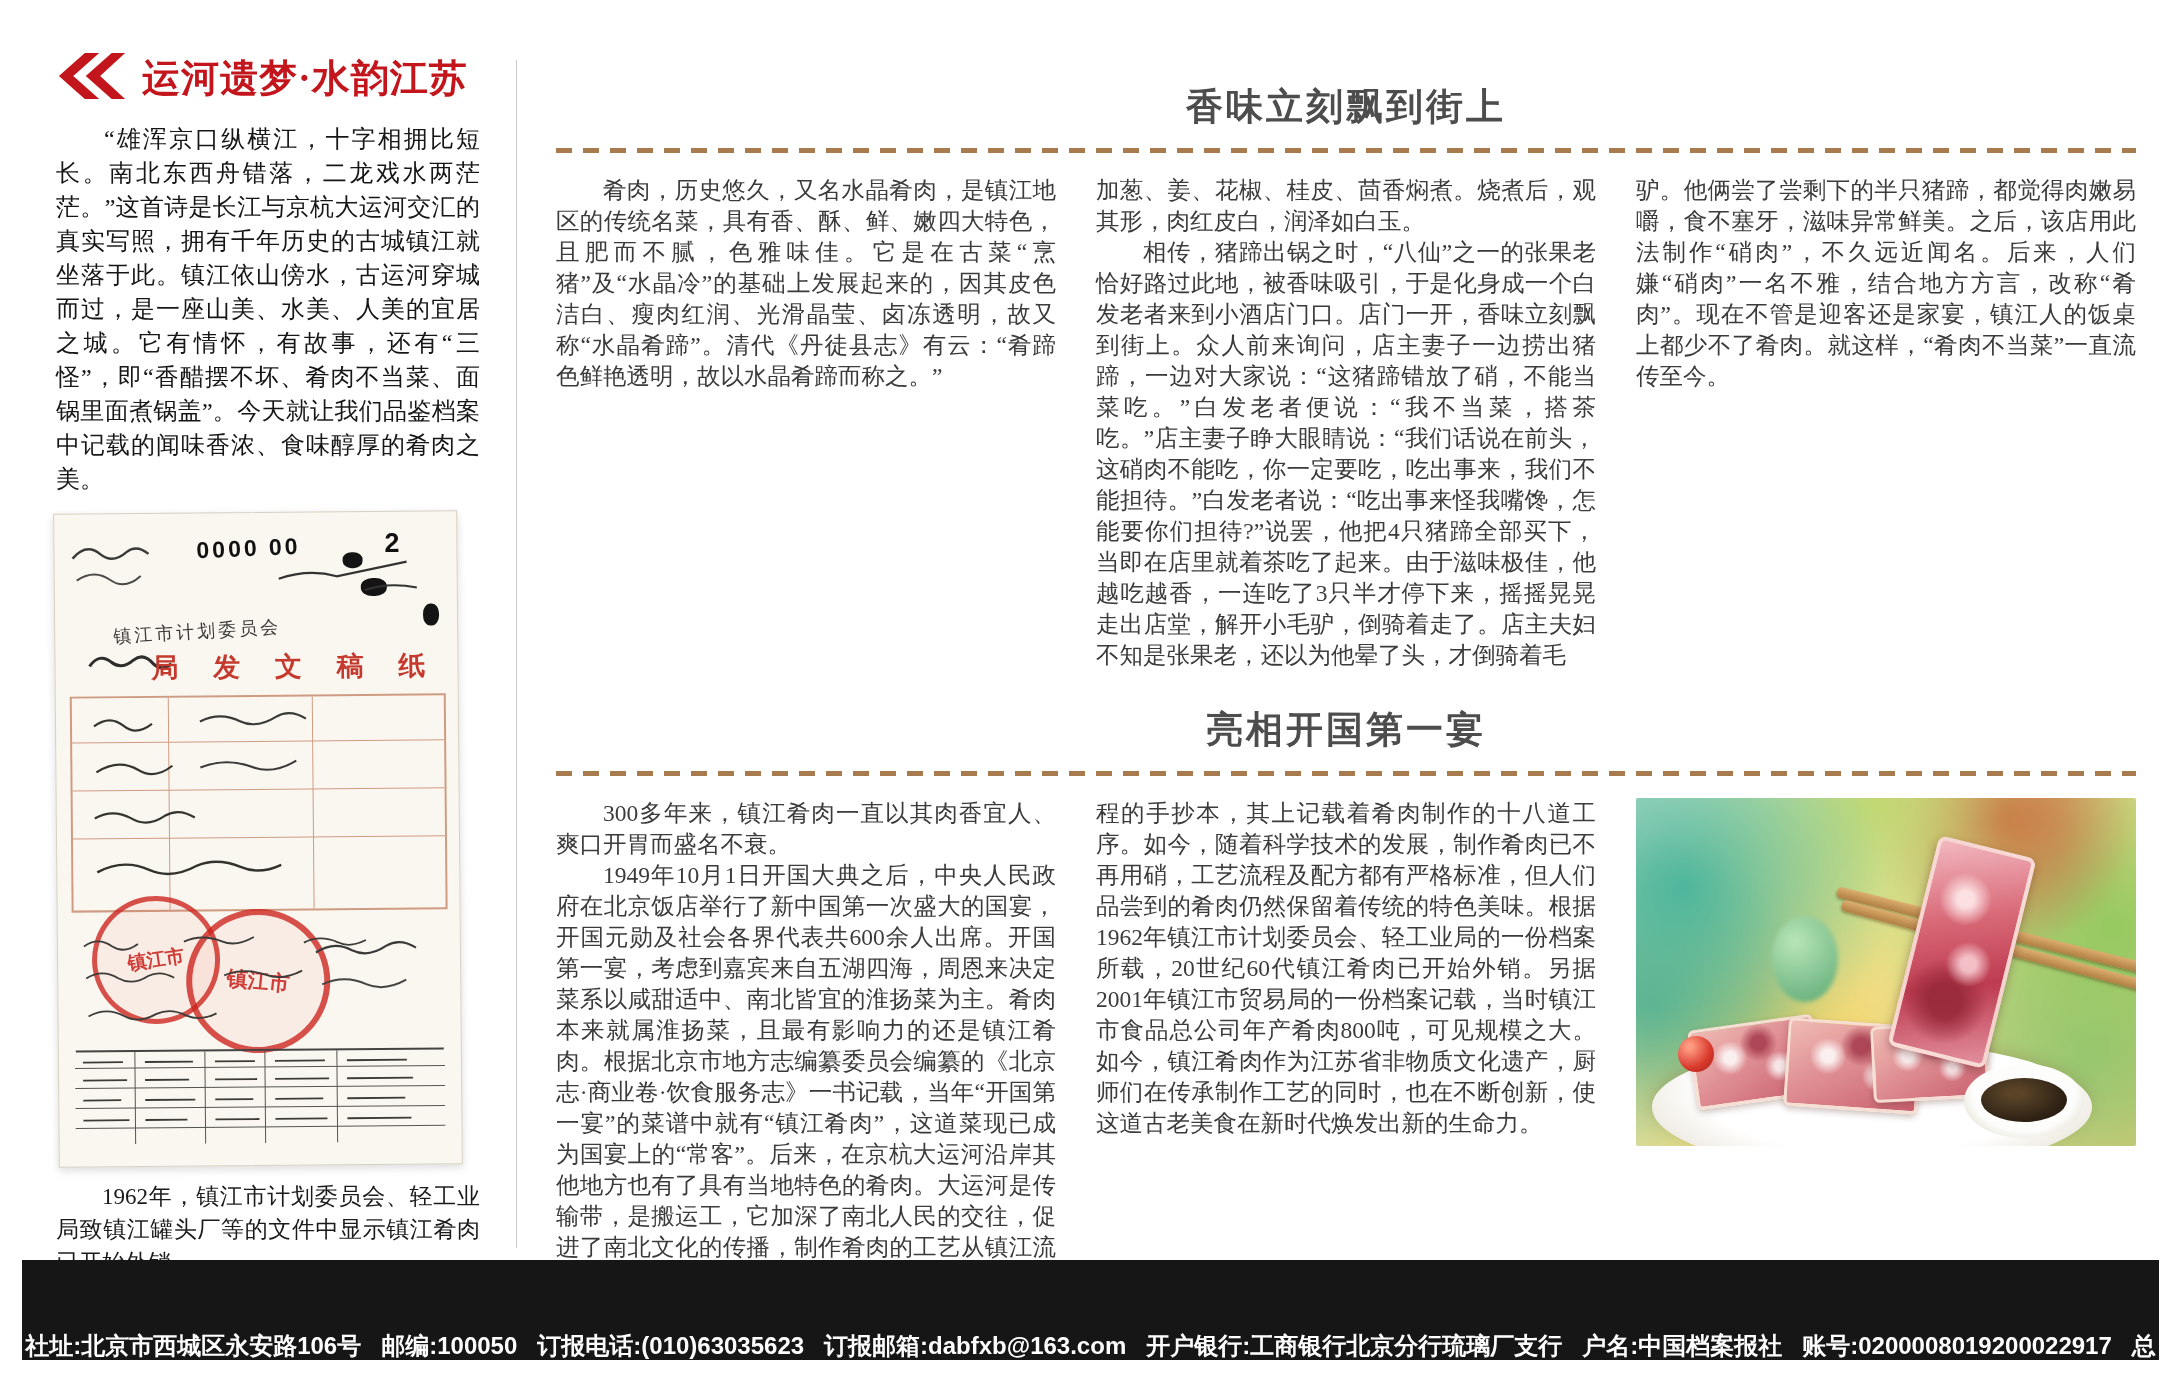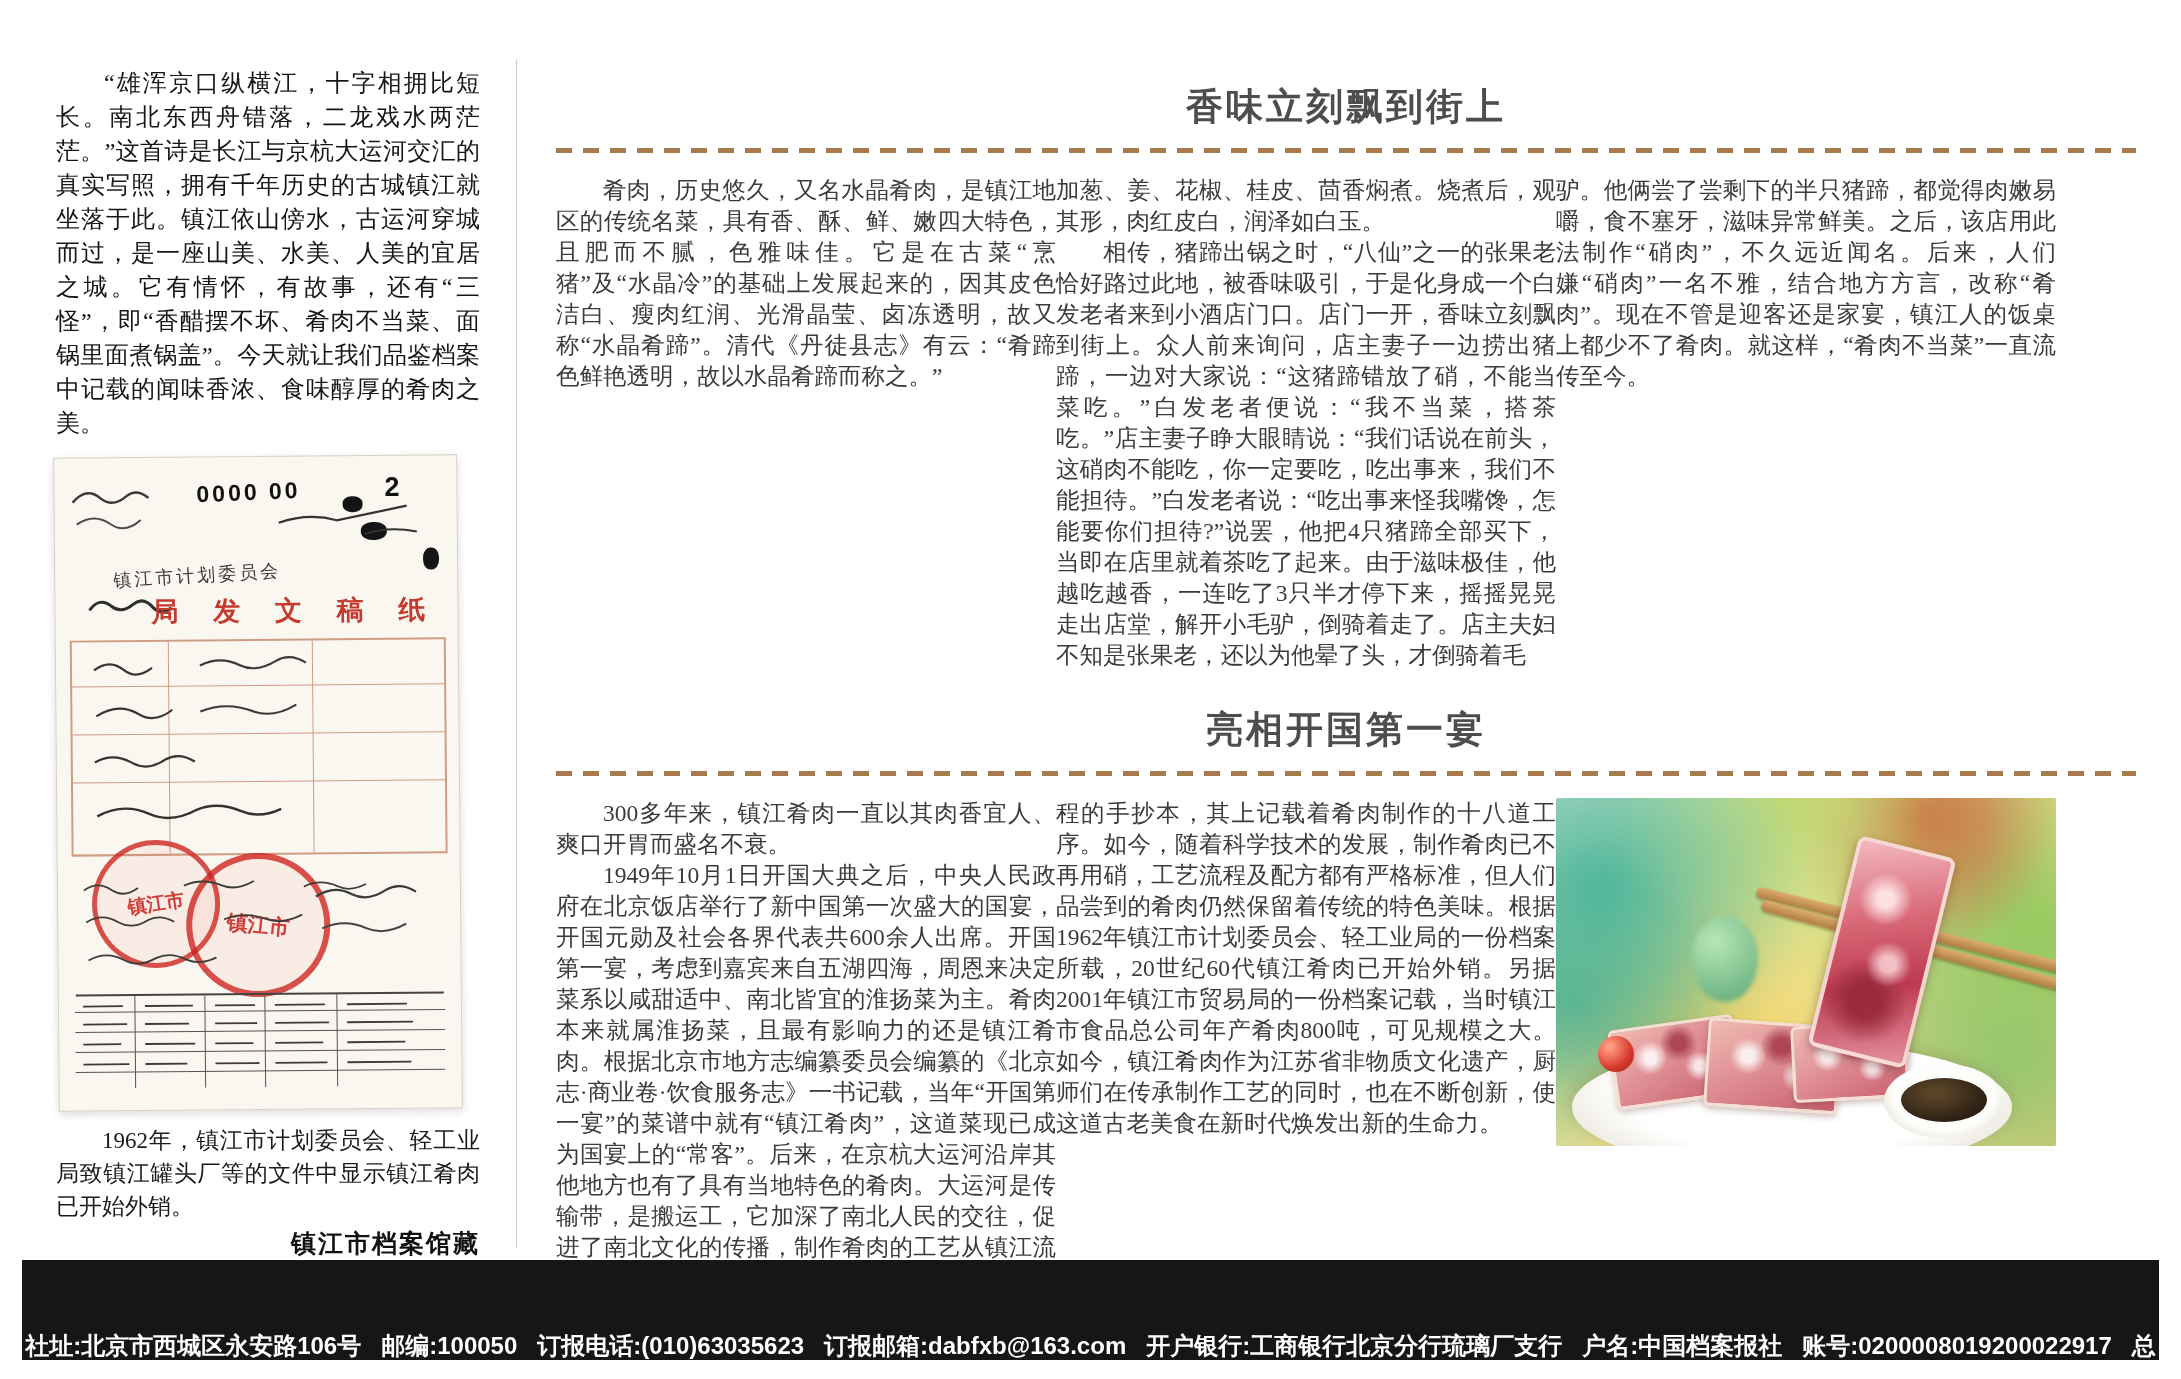--- a/index.html
+++ b/index.html
@@ -44,21 +44,21 @@
   .title-block svg{position:absolute;left:0;top:0;}
   .article-title{position:relative;z-index:1;margin-top:30px;text-align:center;
       font-family:"DejaVu Sans","Liberation Sans",sans-serif;font-weight:800;
       font-size:76px;color:#9d6220;letter-spacing:6px;white-space:nowrap;}
   .byline{margin-top:14px;text-align:center;font-size:25px;color:#464646;letter-spacing:5px;}
 
   .sec-heading{margin-top:34px;text-align:center;font-family:"Liberation Sans","DejaVu Sans",sans-serif;
       font-weight:700;font-size:37px;color:#4d4d4d;letter-spacing:3px;}
   .rule{margin-top:16px;height:5px;background:repeating-linear-gradient(90deg,#a87b4e 0 16px,transparent 16px 27px);}
 
-  .cols{display:flex;margin-top:22px;}
+  .cols{display:flex;gap:40px;margin-top:22px;}
   .col{flex:0 0 500px;width:500px;font-size:23.5px;line-height:31px;text-align:justify;color:#3b3b3b;}
   .col p{margin:0;text-indent:2em;}
   .col p.cont{text-indent:0;}
 
   
   .photo-col{flex:0 0 500px;width:500px;}
   .photo{position:relative;width:500px;height:348px;overflow:hidden;border-radius:2px;background:#e8e3c8;}
   .photo .bg{position:absolute;inset:-18px;filter:blur(7px);
     background:
       radial-gradient(circle at 12% 28%,rgba(70,180,155,.95),transparent 38%),
@@ -103,20 +103,29 @@
           font-size:24px;text-align:center;white-space:pre-wrap;}
   #footer .fl{line-height:42px;}
   #footer .fl:first-child{margin-top:9px;}
 </style>
 </head>
 <body>
 
 <div id="page">
 
   <div id="left-col">
+    <div class="logo-row">
+      <span>
+        <svg width="72" height="52" viewBox="0 0 75 52">
+          <polygon points="30,2 3,26 30,50 45,50 18,26 45,2" fill="#c3161c"></polygon>
+          <polygon points="58,2 31,26 58,50 72,50 46,26 72,2" fill="#c3161c"></polygon>
+        </svg>
+      </span>
+      <span class="logo-title">运河遗梦·水韵江苏</span>
+    </div>
 
     <div class="intro">
       <p>“雄浑京口纵横江，十字相拥比短长。南北东西舟错落，二龙戏水两茫茫。”这首诗是长江与京杭大运河交汇的真实写照，拥有千年历史的古城镇江就坐落于此。镇江依山傍水，古运河穿城而过，是一座山美、水美、人美的宜居之城。它有情怀，有故事，还有“三怪”，即“香醋摆不坏、肴肉不当菜、面锅里面煮锅盖”。今天就让我们品鉴档案中记载的闻味香浓、食味醇厚的肴肉之美。</p>
     </div>
 
     <div class="doc">
       <svg class="sq" style="left:10px;top:14px;" width="130" height="70">
         <path d="M8 30 q14 -16 28 -4 q12 10 26 -2 q10 -8 22 2" stroke="#3a3a3a" stroke-width="2.4" fill="none"></path>
         <path d="M12 52 q18 -12 34 0 q14 10 30 -4" stroke="#4a4a4a" stroke-width="2" fill="none"></path>
       </svg>

